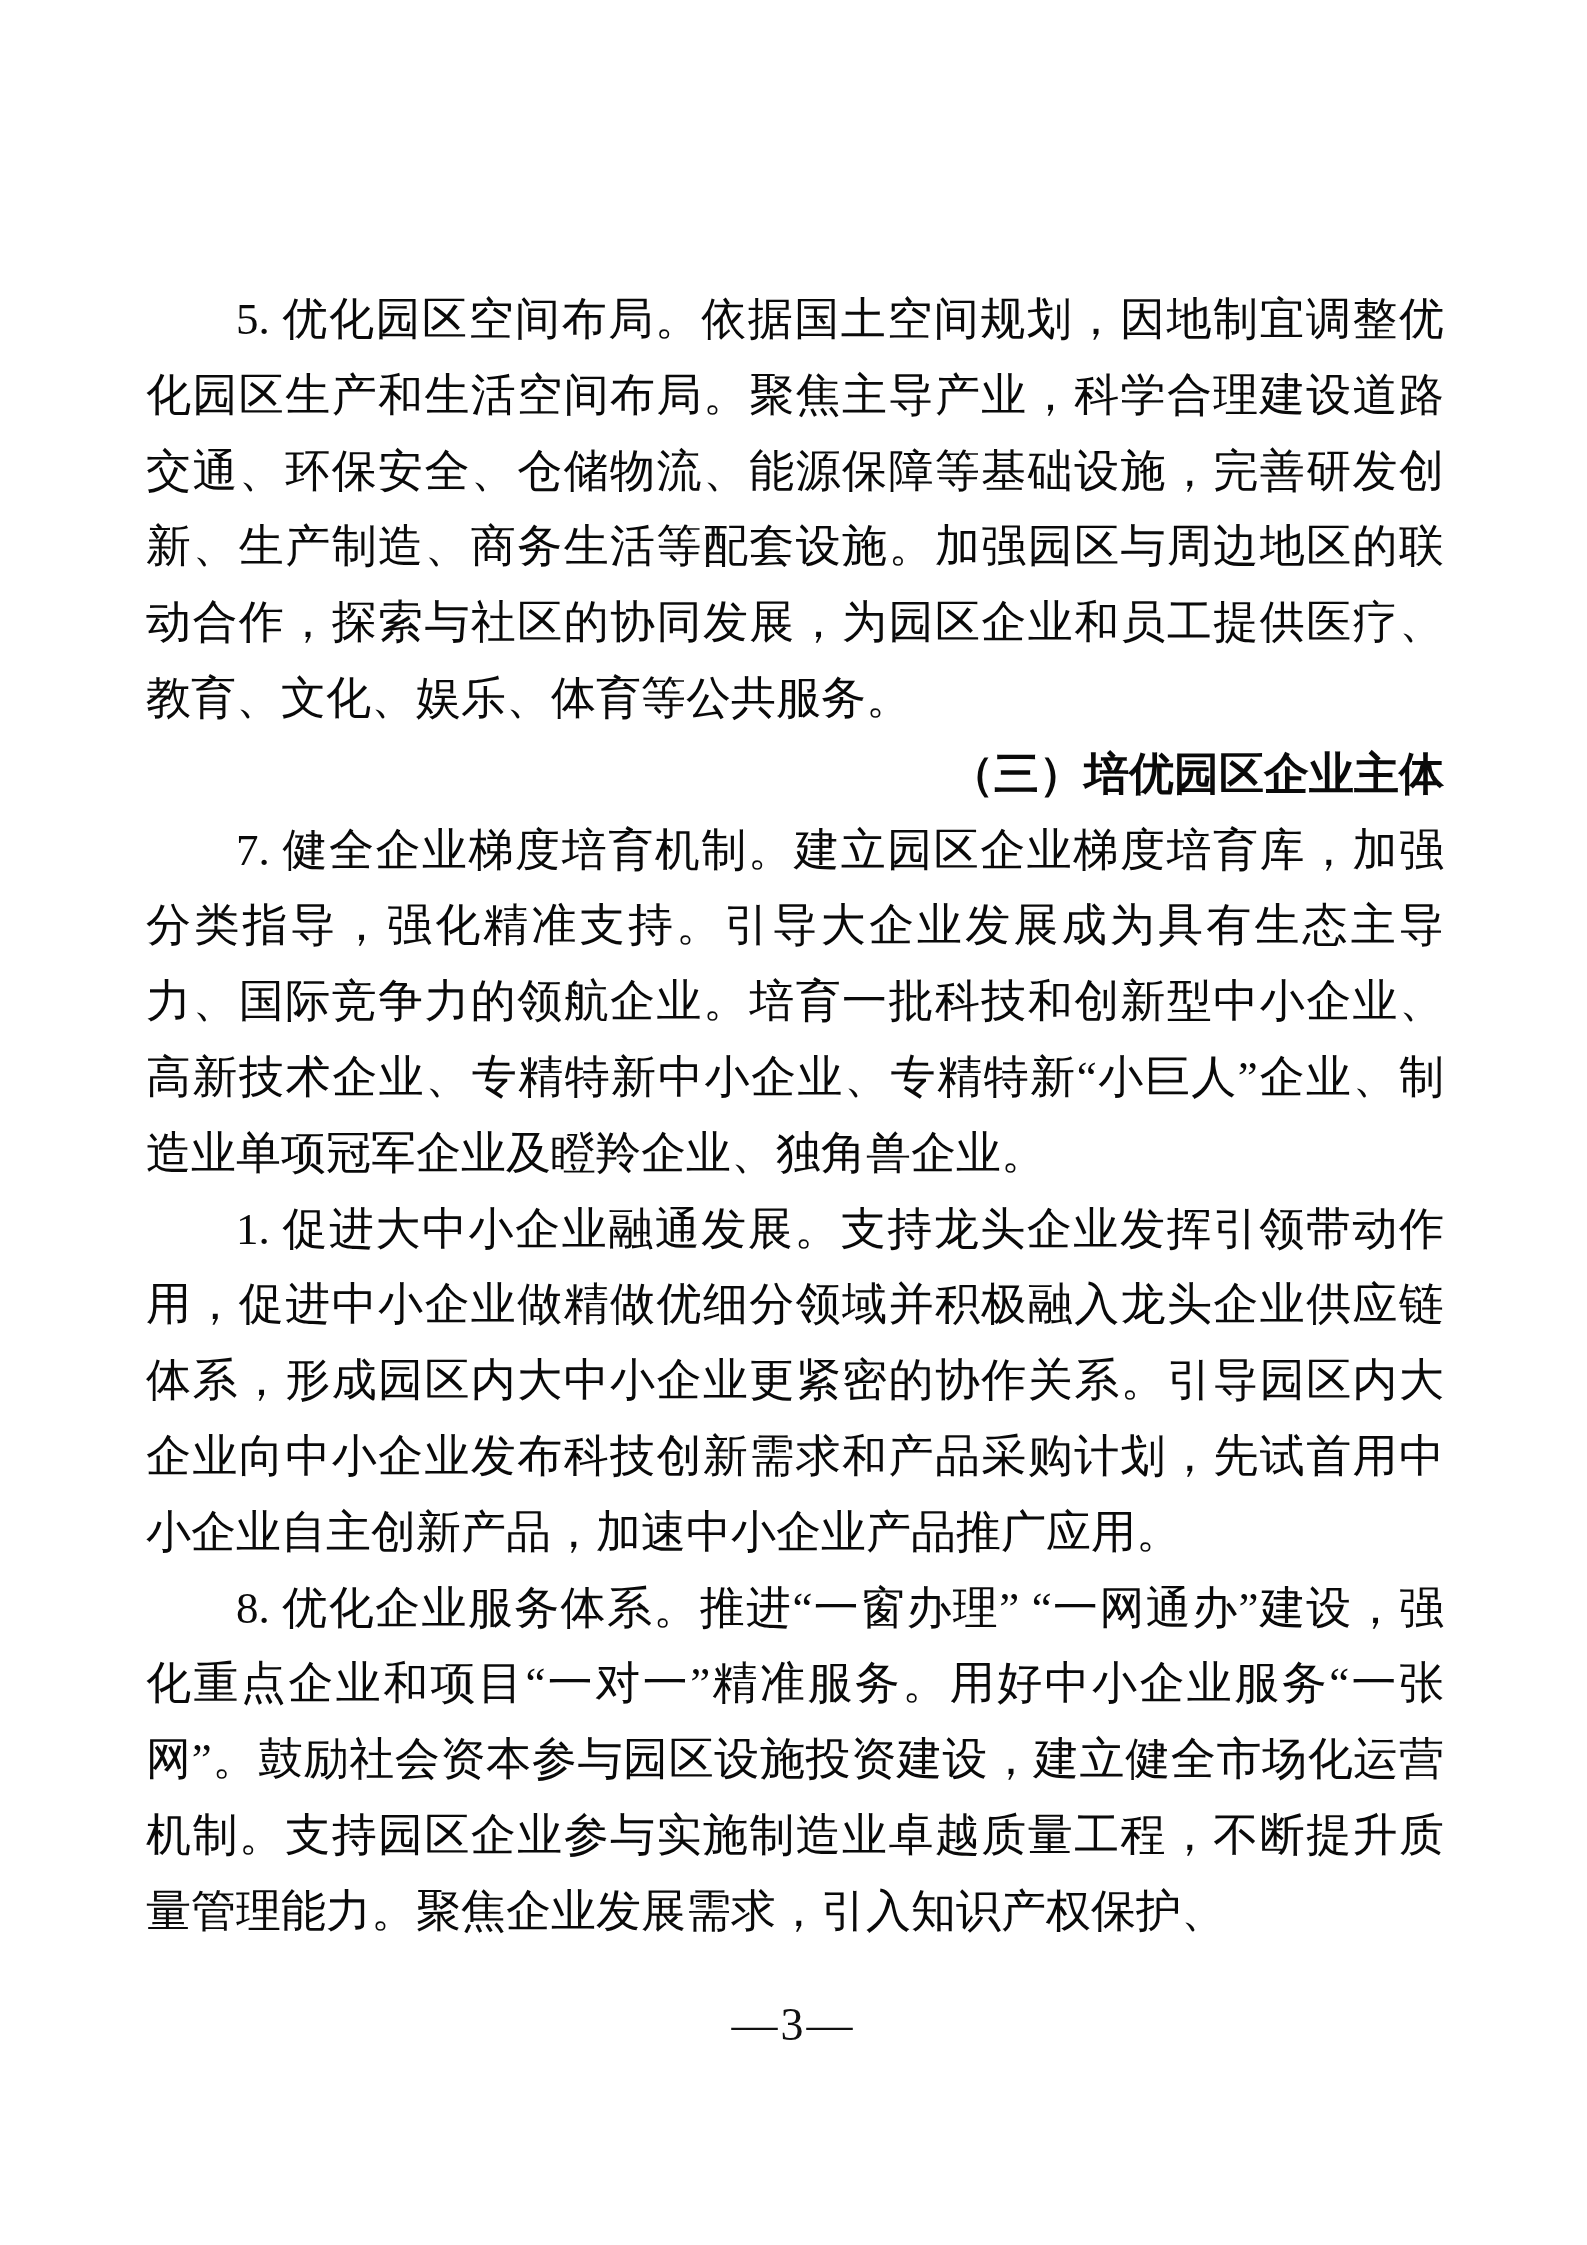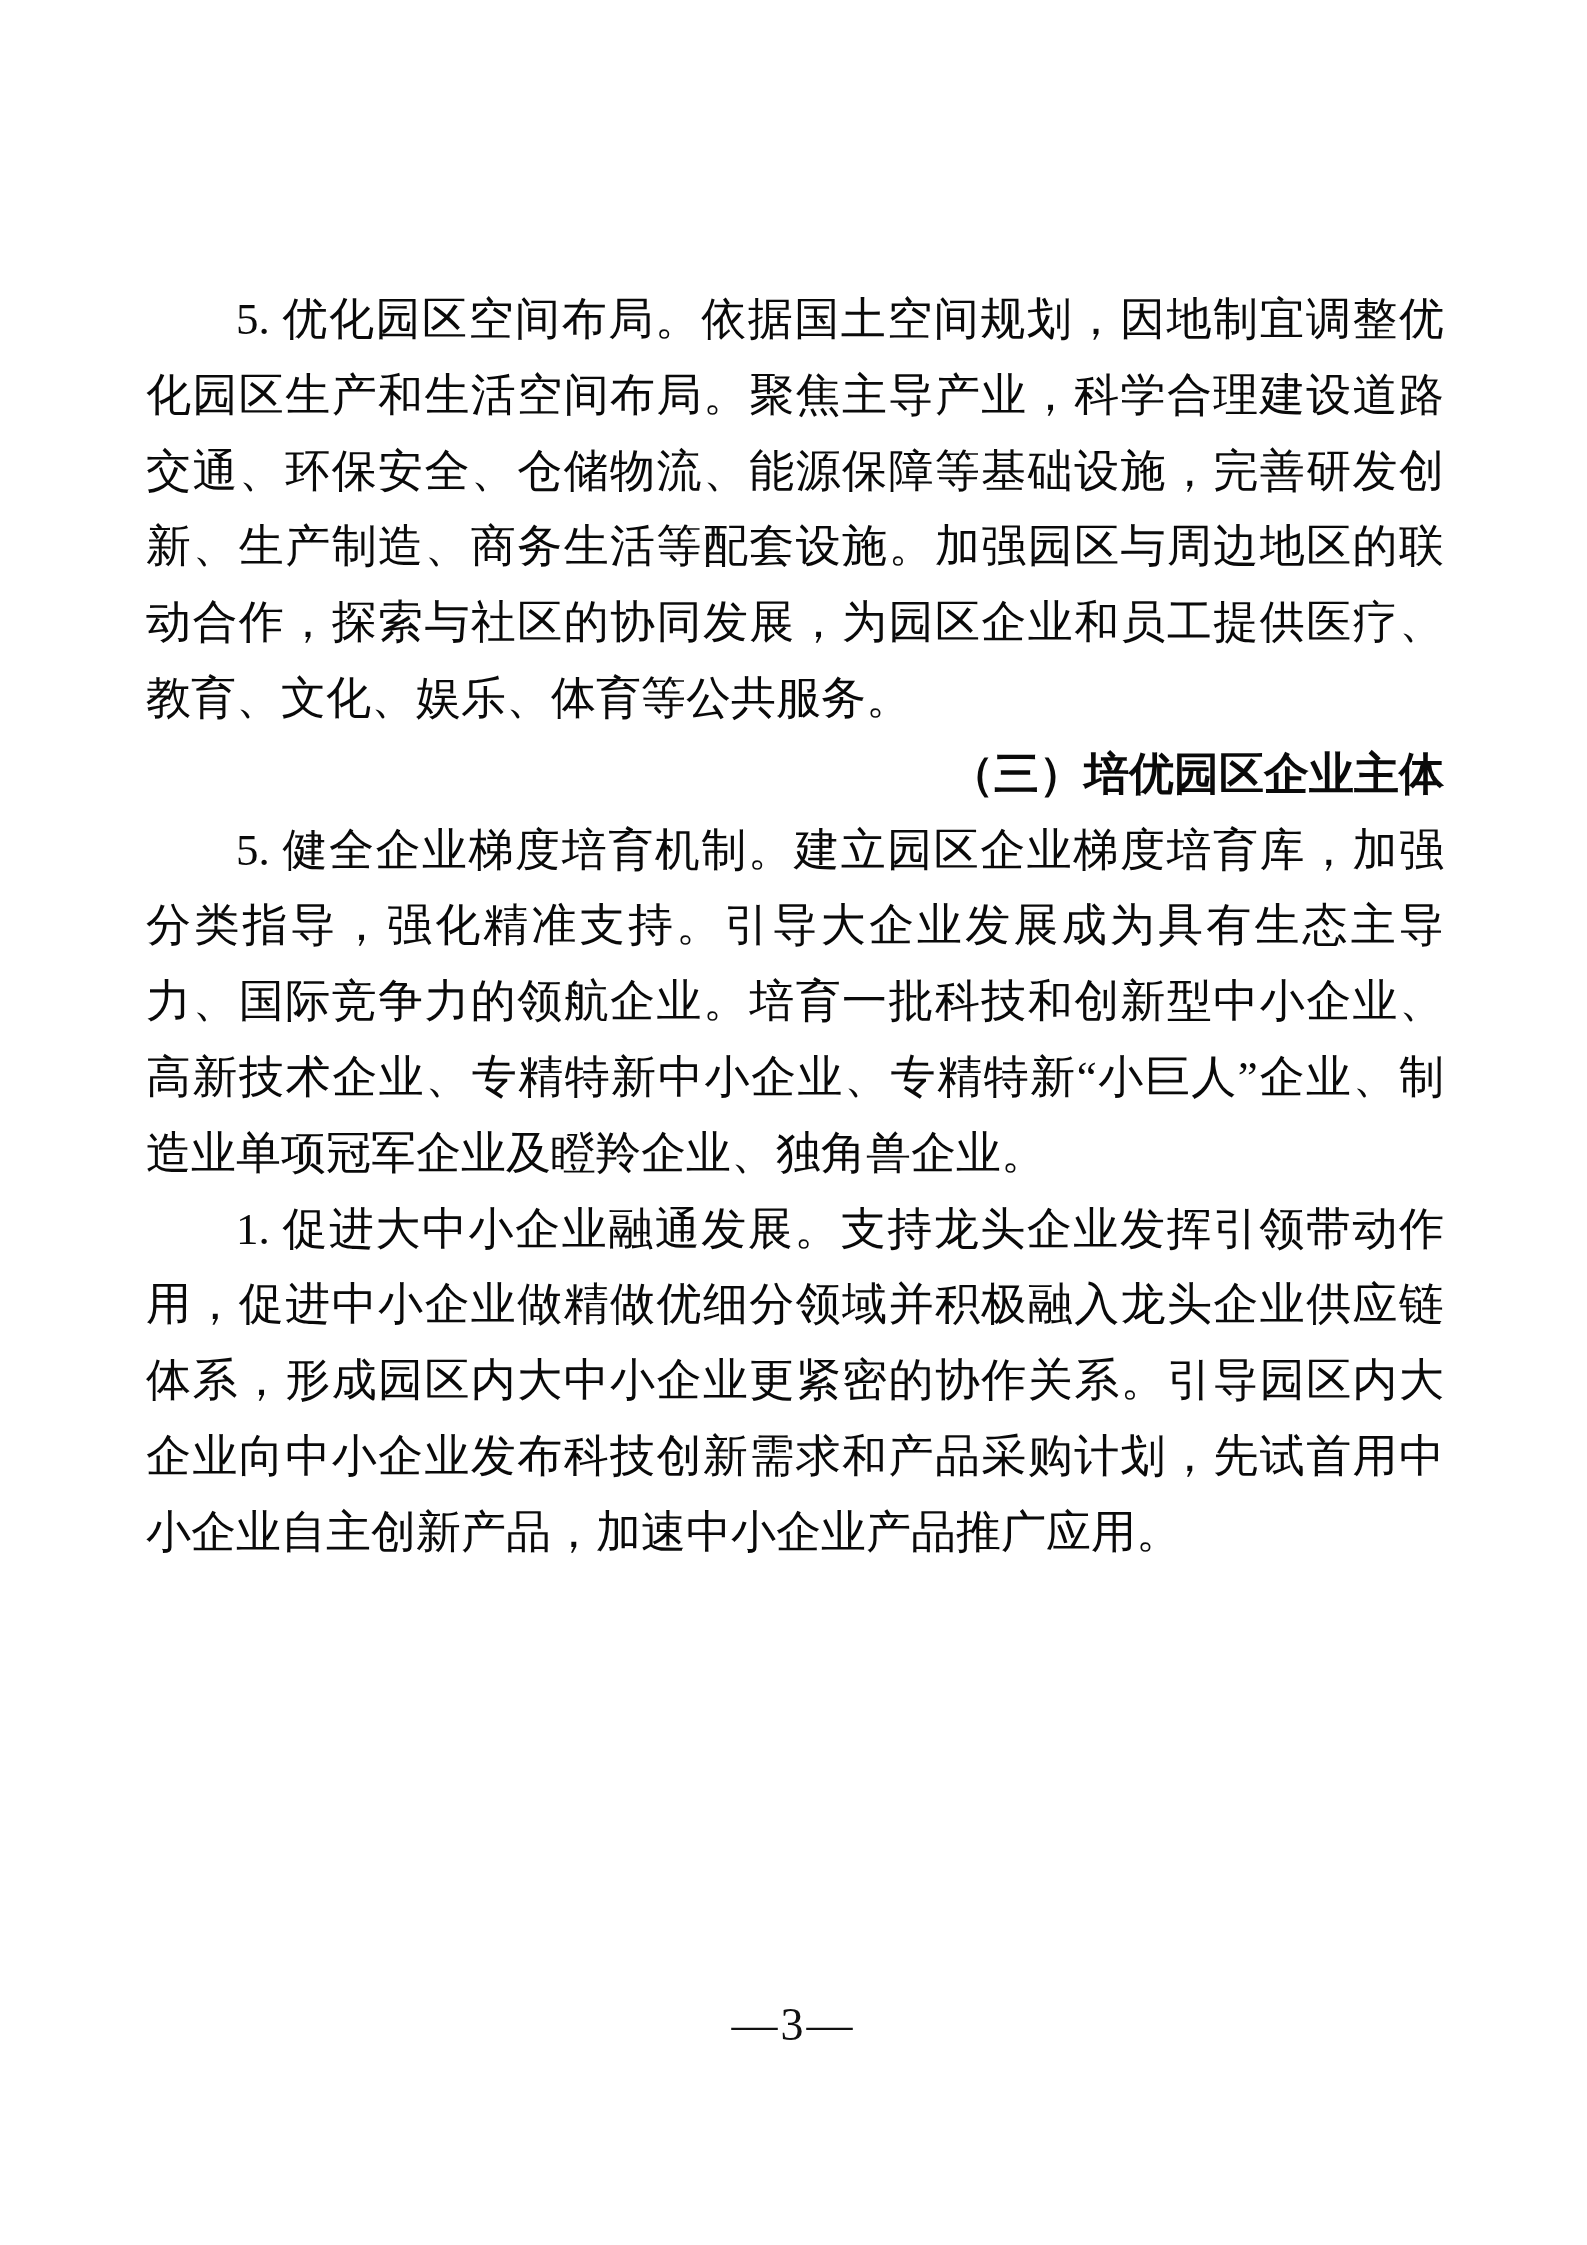--- a/index.html
+++ b/index.html
@@ -49,19 +49,20 @@
   }
 </style>
 </head>
 <body>
 
 <div class="content">
   <p class="para"><span class="lead">5. 优化园区空间布局。</span><span>依据国土空间规划，因地制宜调整优化园区生产和生活空间布局。聚焦主导产业，科学合理建设道路交通、环保安全、仓储物流、能源保障等基础设施，完善研发创新、生产制造、商务生活等配套设施。加强园区与周边地区的联动合作，探索与社区的协同发展，为园区企业和员工提供医疗、教育、文化、娱乐、体育等公共服务。</span></p>
 
   <p class="para heading"><span>（三）培优园区企业主体</span></p>
 
-  <p class="para"><span class="lead">5. 健全企业梯度培育机制。</span><span>建立园区企业梯度培育库，加强分类指导，强化精准支持。引导大企业发展成为具有生态主导力、国际竞争力的领航企业。培育一批科技和创新型中小企业、高新技术企业、专精特新中小企业、专精特新“小巨人”企业、制造业单项冠军企业及瞪羚企业、独角兽企业。</span></p>
+  <p class="para"><span class="lead">7. 健全企业梯度培育机制。</span><span>建立园区企业梯度培育库，加强分类指导，强化精准支持。引导大企业发展成为具有生态主导力、国际竞争力的领航企业。培育一批科技和创新型中小企业、高新技术企业、专精特新中小企业、专精特新“小巨人”企业、制造业单项冠军企业及瞪羚企业、独角兽企业。</span></p>
 
   <p class="para"><span class="lead">1. 促进大中小企业融通发展。</span><span>支持龙头企业发挥引领带动作用，促进中小企业做精做优细分领域并积极融入龙头企业供应链体系，形成园区内大中小企业更紧密的协作关系。引导园区内大企业向中小企业发布科技创新需求和产品采购计划，先试首用中小企业自主创新产品，加速中小企业产品推广应用。</span></p>
 
+  <p class="para"><span class="lead">8. 优化企业服务体系。</span><span>推进“一窗办理” “一网通办”建设，强化重点企业和项目“一对一”精准服务。用好中小企业服务“一张网”。鼓励社会资本参与园区设施投资建设，建立健全市场化运营机制。支持园区企业参与实施制造业卓越质量工程，不断提升质量管理能力。聚焦企业发展需求，引入知识产权保护、</span></p>
 </div>
 
 <div class="page-number">—3—</div>
 
 </body></html>

